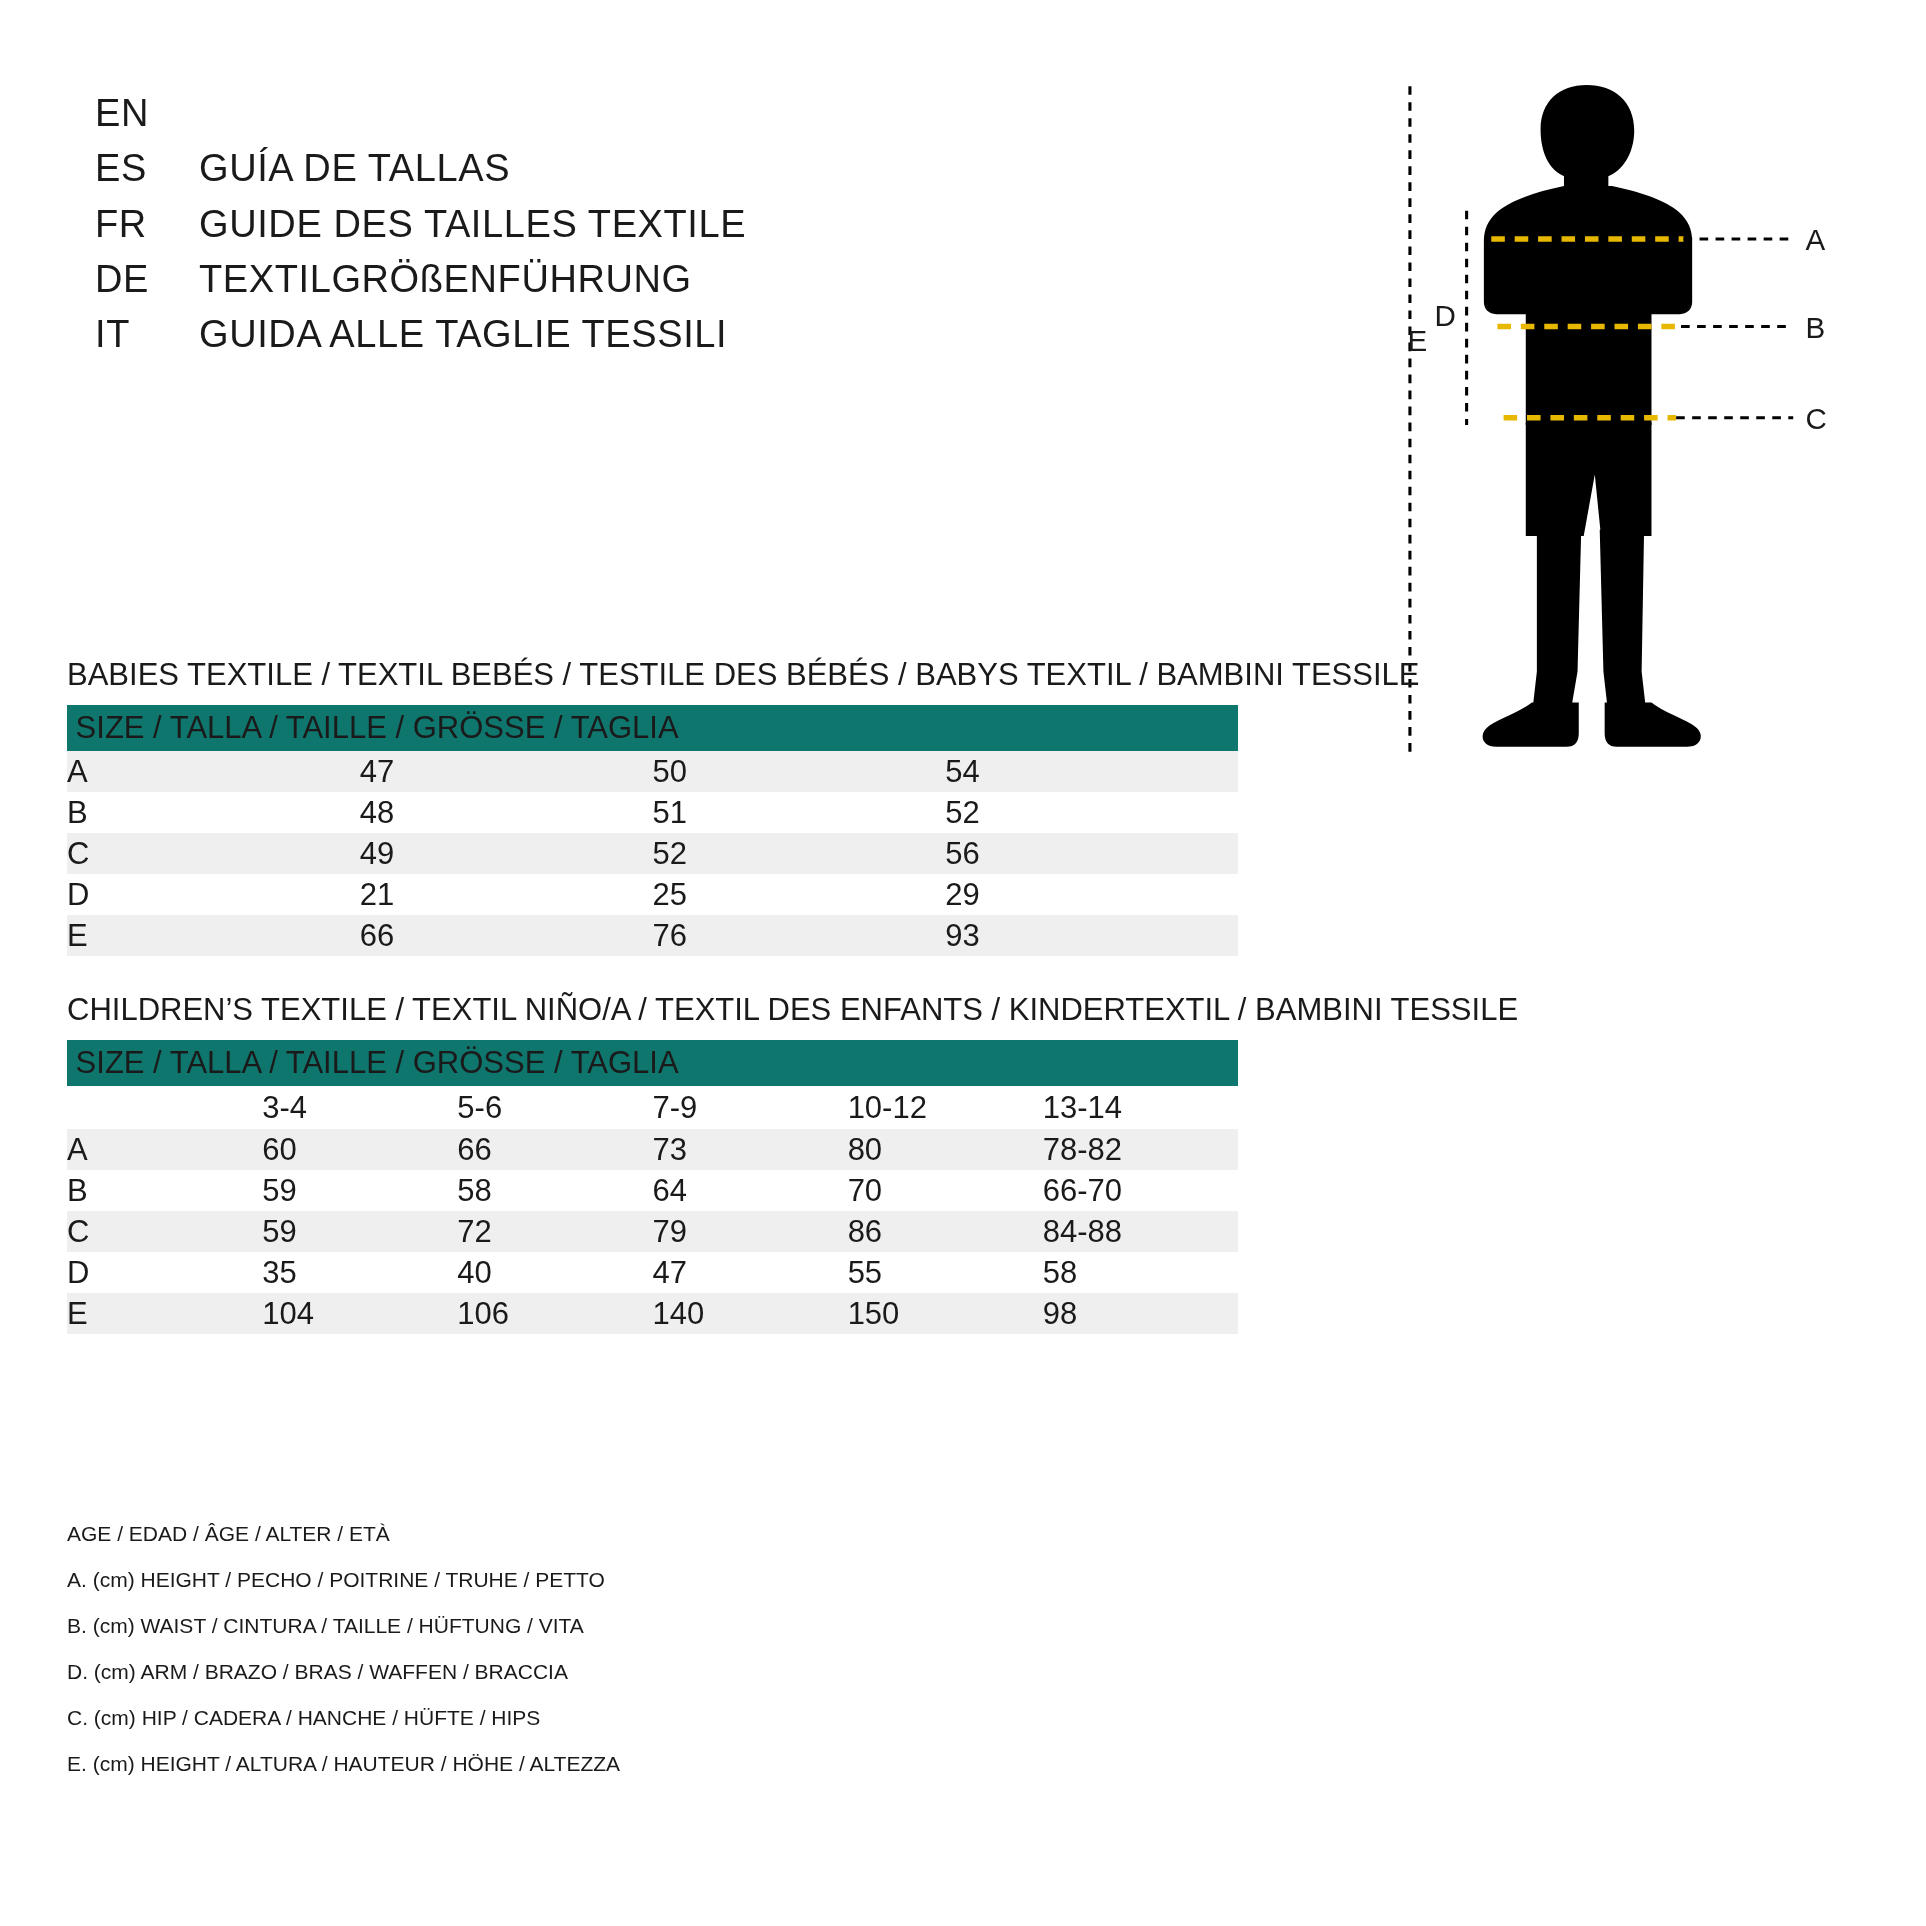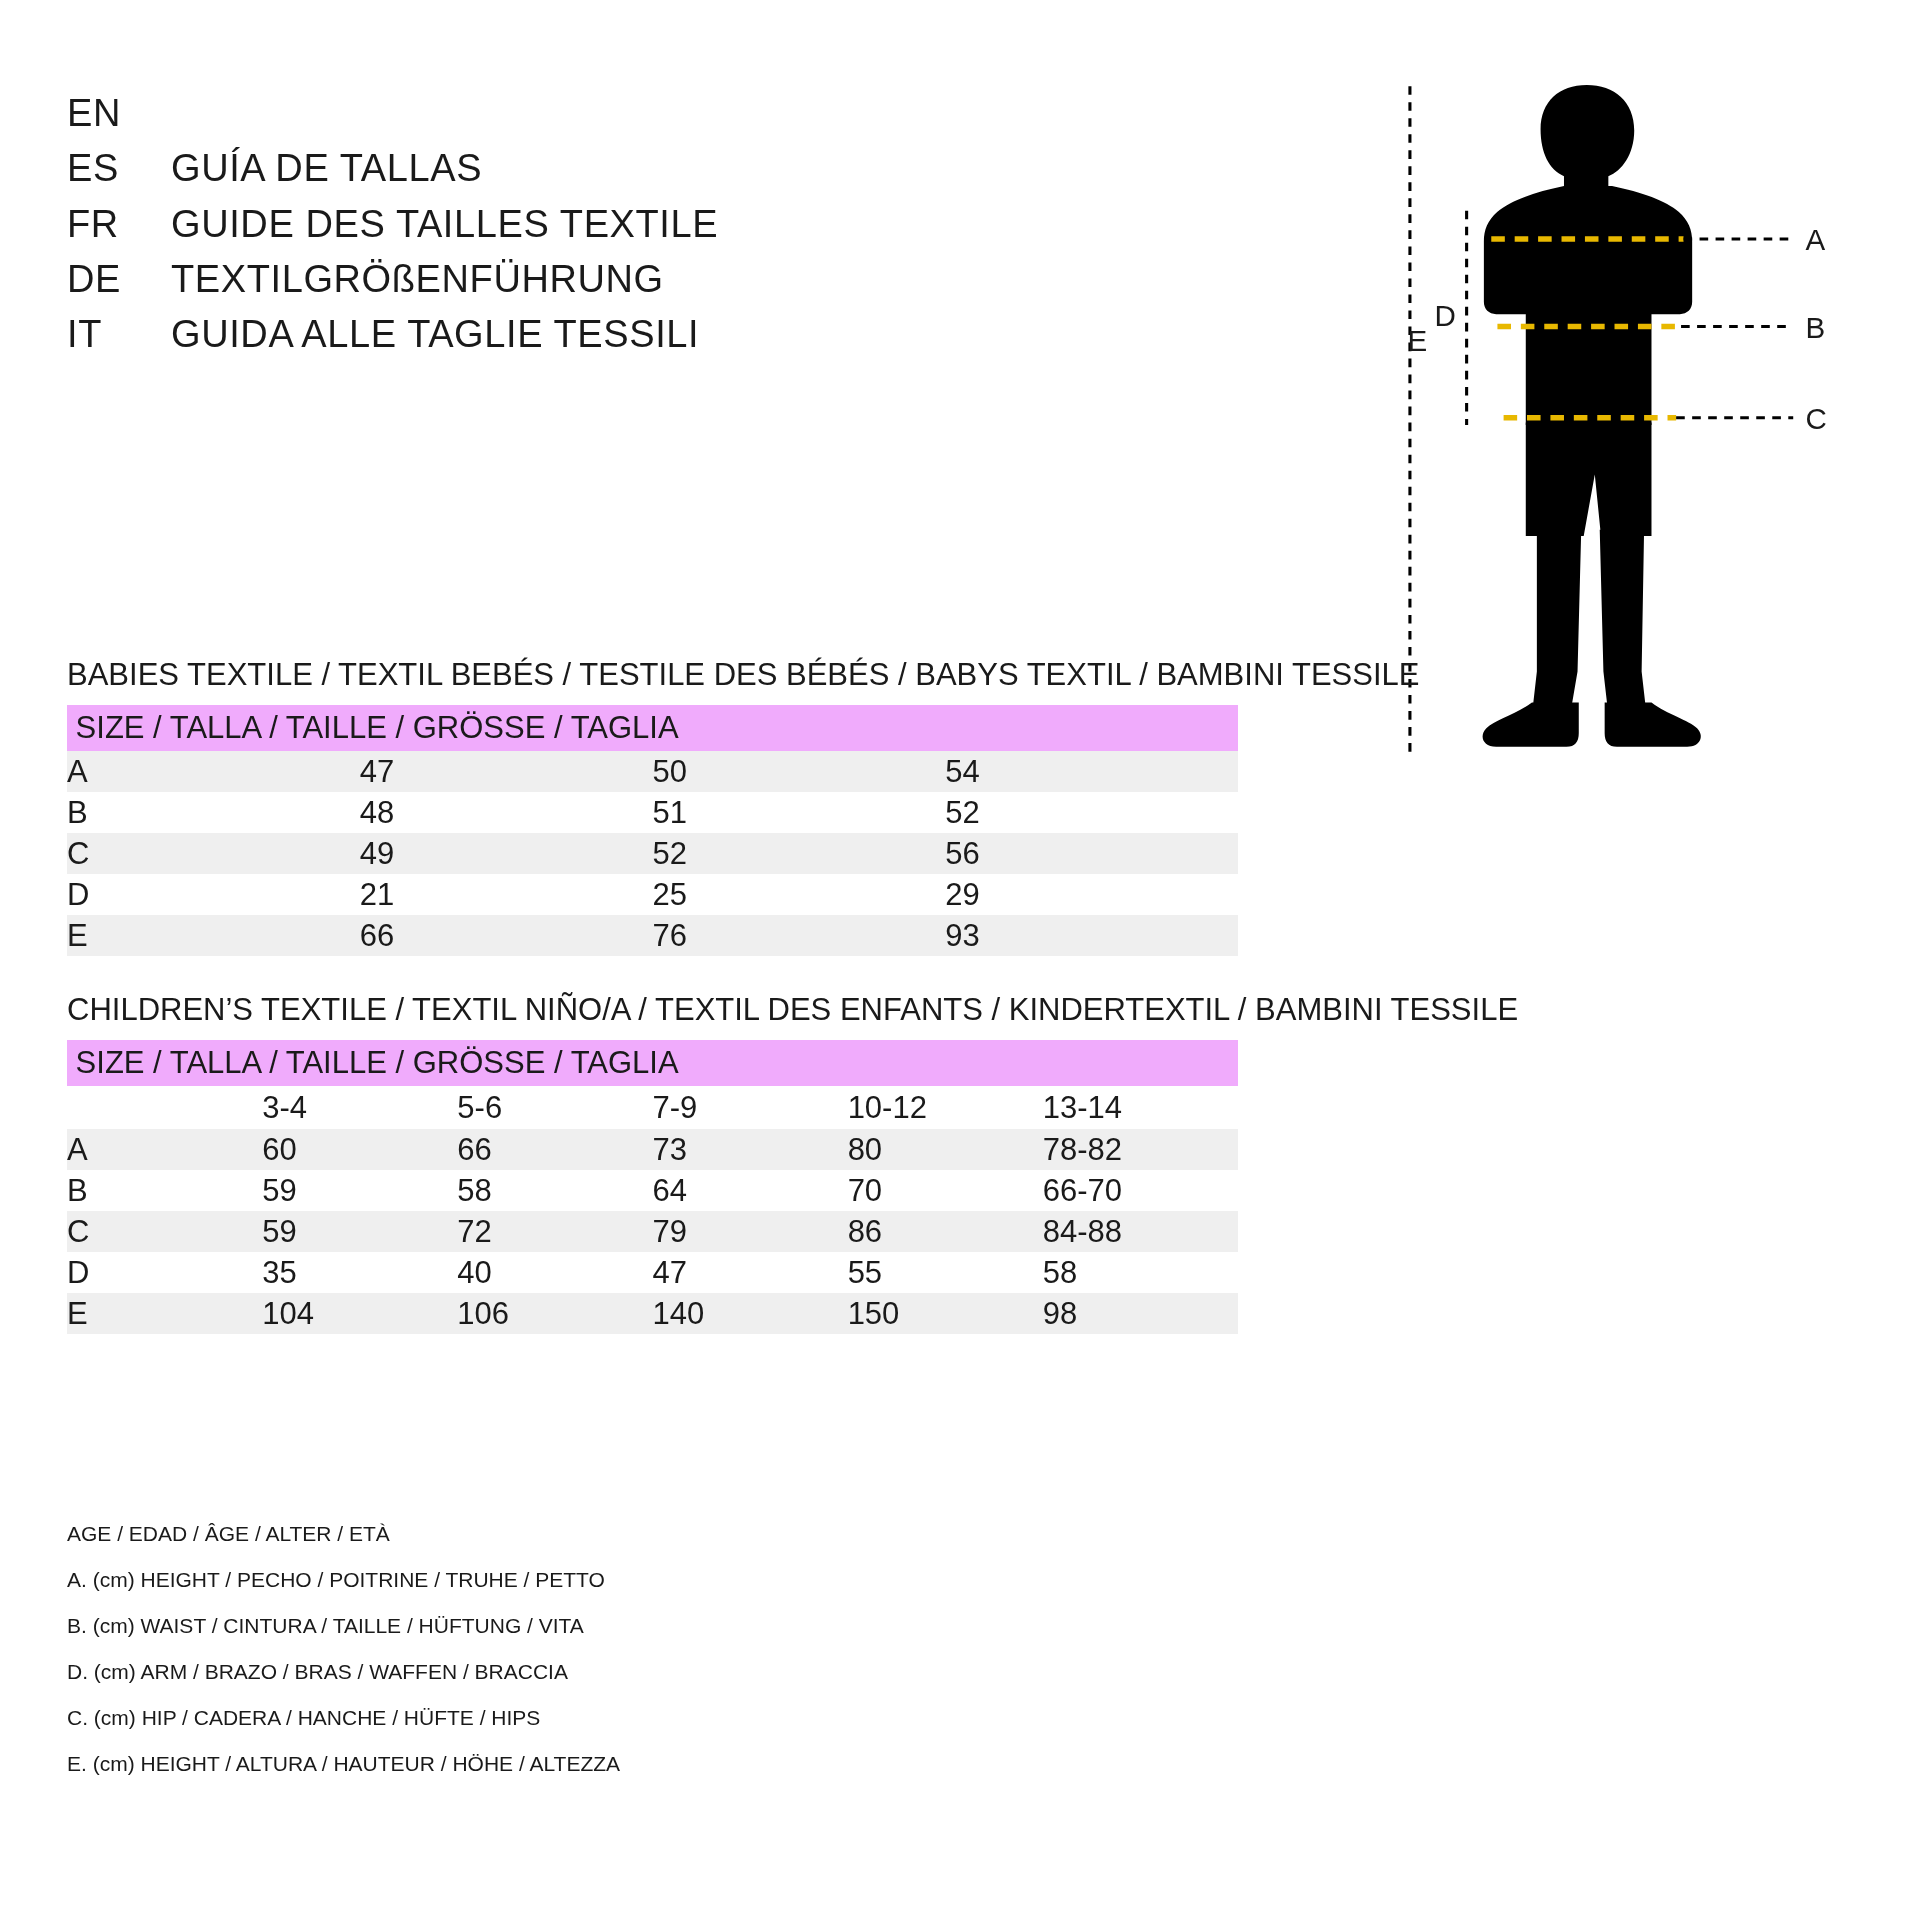--- a/index.html
+++ b/index.html
@@ -20,20 +20,21 @@
   .titles {
     position: absolute;
     left: 67px;
     top: 92px;
     width: 1171px;
   }
   .title-row {
     display: flex;
     align-items: flex-end;
     margin-bottom: 12.3px;
+    margin-left: 28px;
   }
   .title-lang {
     width: 104px;
     flex: 0 0 104px;
     font-size: 38px;
     letter-spacing: 0.6px;
     color: #1a1a1a;
   }
   .title-text {
     font-size: 38px;
@@ -69,21 +70,21 @@
     table-layout: fixed;
   }
   table.size-table td {
     font-size: 31px;
     color: #1a1a1a;
     padding: 0;
     height: 41px;
     vertical-align: middle;
   }
   tr.header-row td {
-    background: #f0abfc;
+    background: #0f766e;
     font-size: 31px;
     height: 46px;
     padding-left: 8.6px;
   }
   tr.cols-row td {
     background: #ffffff;
     height: 43px;
   }
   tr.band td {
     background: #efefef;

